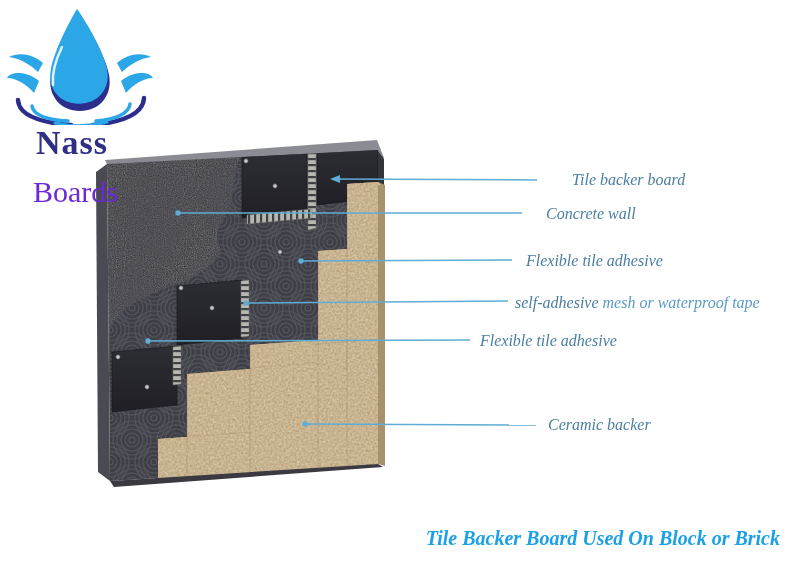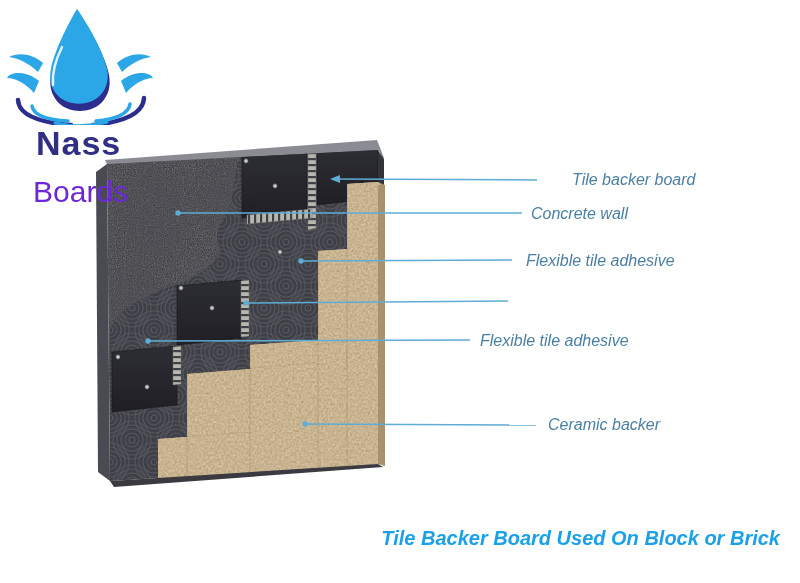--- a/index.html
+++ b/index.html
@@ -1,17 +1,17 @@
 <!DOCTYPE html>
 <html><head>
 <meta charset="utf-8">
 <style>
   html,body{margin:0;padding:0;background:#ffffff;}
   #canvas{position:relative;width:800px;height:583px;background:#ffffff;overflow:hidden;
-          font-family:Liberation Sans, sans-serif;}
+          font-family:Liberation Serif, serif;}
   #diagram-svg{position:absolute;left:0;top:0;}
   #logo{position:absolute;left:0;top:0;width:160px;height:215px;}
   #logo-drop{position:absolute;left:5px;top:5px;}
   #logo-primary{position:absolute;left:36px;top:126px;font-weight:bold;font-size:34px;
                 letter-spacing:1px;color:#312f85;line-height:1;}
   #logo-secondary{position:absolute;left:33px;top:177px;font-size:30px;color:#6d28d9;line-height:1;}
   .lbl{position:absolute;font-style:italic;font-size:16px;color:#4b7fa2;white-space:nowrap;line-height:19px;}
   .lbl .rest{color:#5a9ac4;}
   #title{position:absolute;left:0;top:527px;width:780px;text-align:right;
          font-style:italic;font-weight:bold;font-size:20px;color:#1ca0e8;}
@@ -229,20 +229,21 @@
 
       <path d="M73,6 C73,6 50,46 46,70 C42,91 56,106 75,106 C94,106 108,91 104,70 C100,46 73,6 73,6 Z" fill="#2b2e8c"></path>
       <path d="M73,6 C73,6 50,46 46,70 C42,91 56,106 75,106 C94,106 108,91 104,70 C100,46 73,6 73,6 Z" fill="#2ba7e8" transform="matrix(0.97,0,0,0.95,1.2,-2)"></path>
       <path d="M57,42 C50,56 47,68 48,80" stroke="#ffffff" stroke-width="2.5" fill="none" opacity="0.85" stroke-linecap="round"></path>
     </svg>
     <div id="logo-primary">Nass</div>
     <div id="logo-secondary">Boards</div>
   </div>
 
   <div class="lbl" style="left:572px;top:170px">Tile backer board</div>
-  <div class="lbl" style="left:531px;top:204px">Concrete wall</div>
+  <div class="lbl" style="left:546px;top:204px">Concrete wall</div>
   <div class="lbl" style="left:526px;top:251px">Flexible tile adhesive</div>
+  <div class="lbl" style="left:515px;top:293px"><span>self-adhesive</span><span class="rest"> mesh or waterproof tape</span></div>
   <div class="lbl" style="left:480px;top:331px">Flexible tile adhesive</div>
   <div class="lbl" style="left:548px;top:415px">Ceramic backer</div>
 
   <div id="title">Tile Backer Board Used On Block or Brick</div>
 
 </div>
 
 </body></html>

